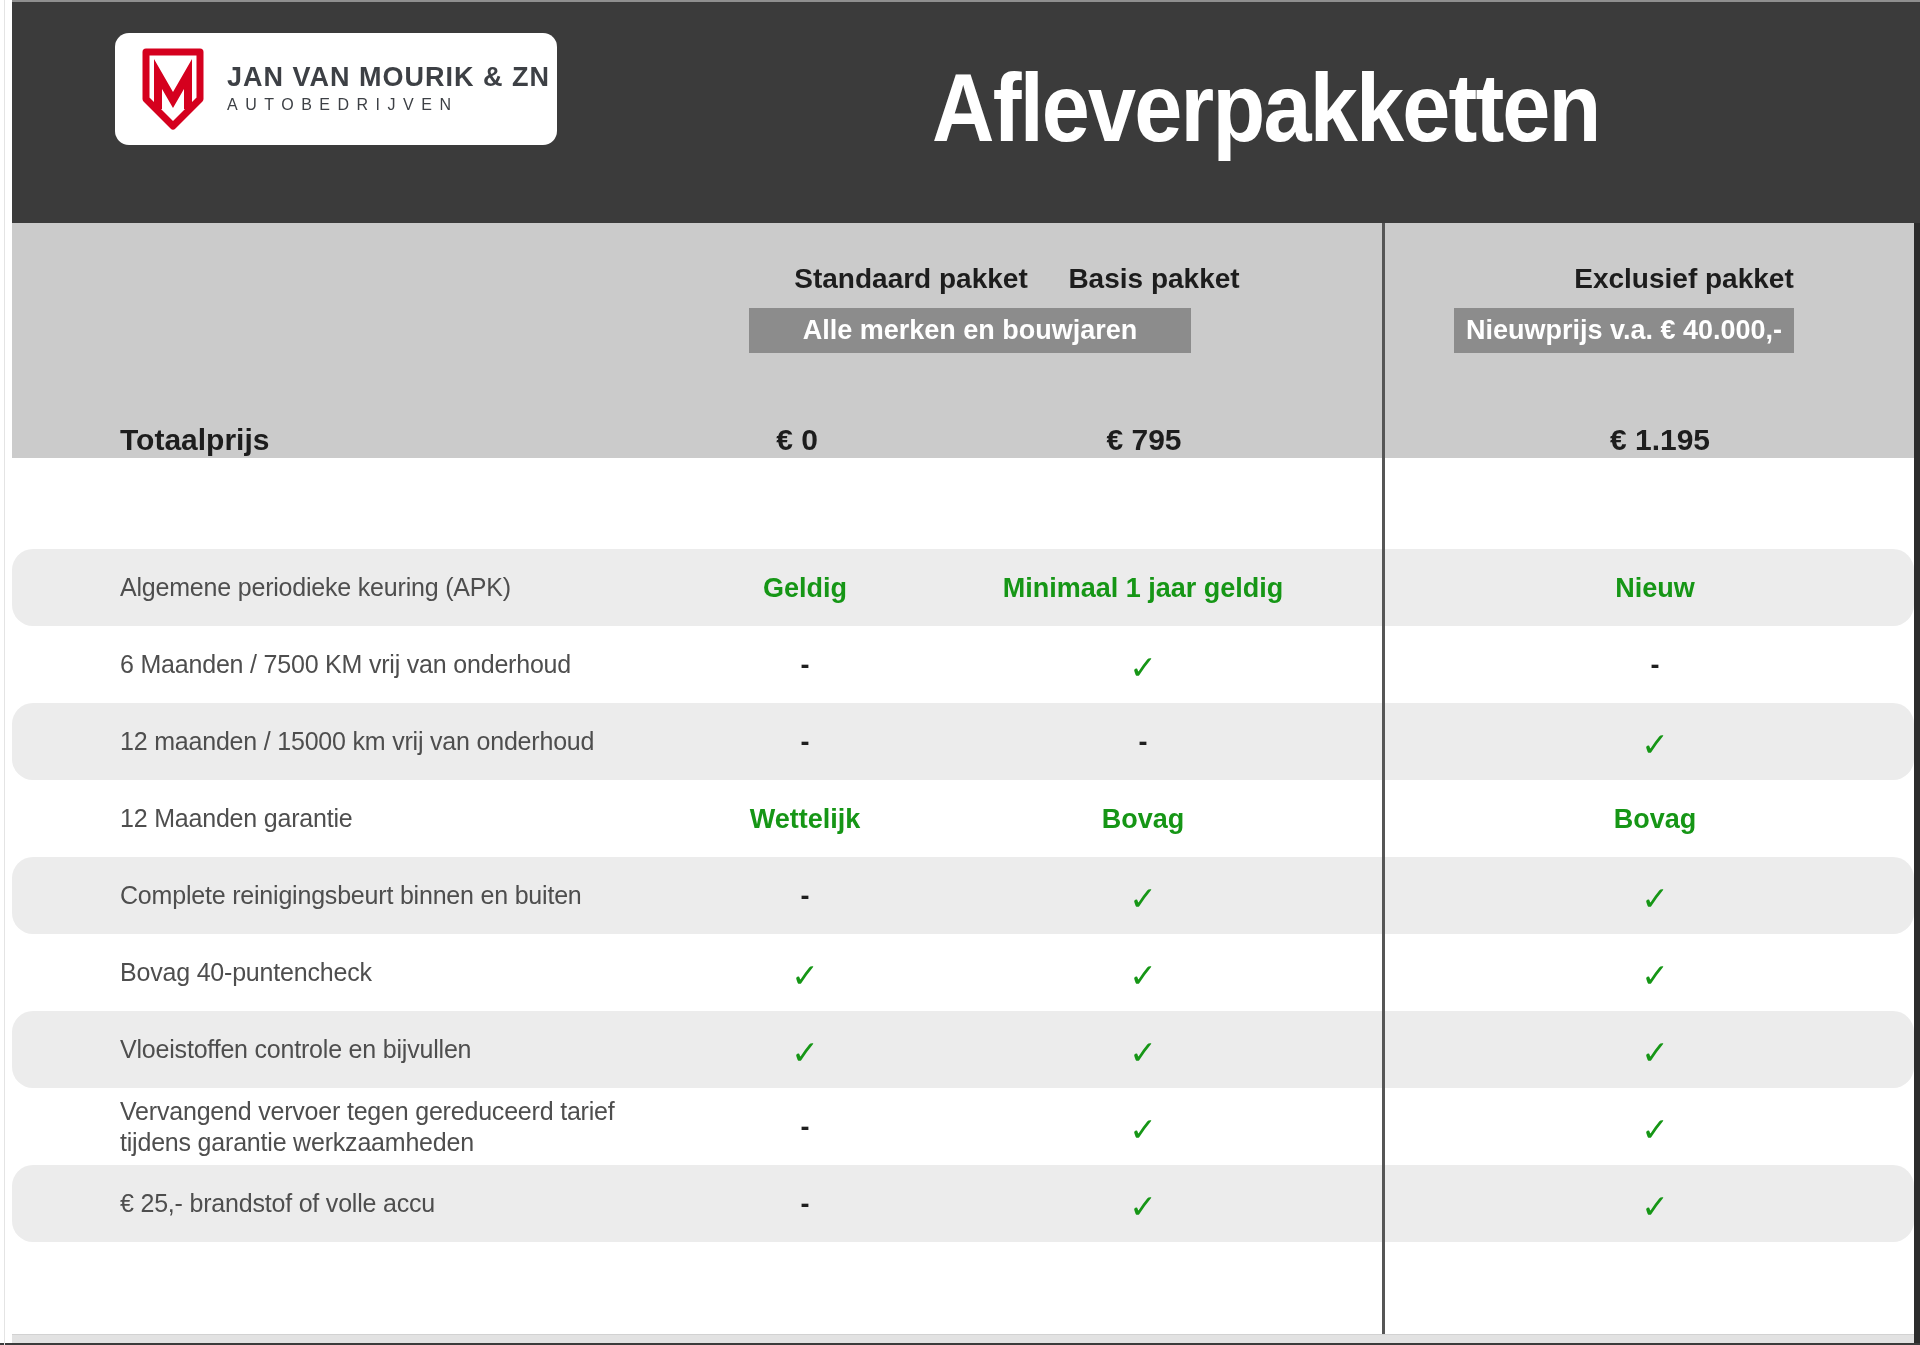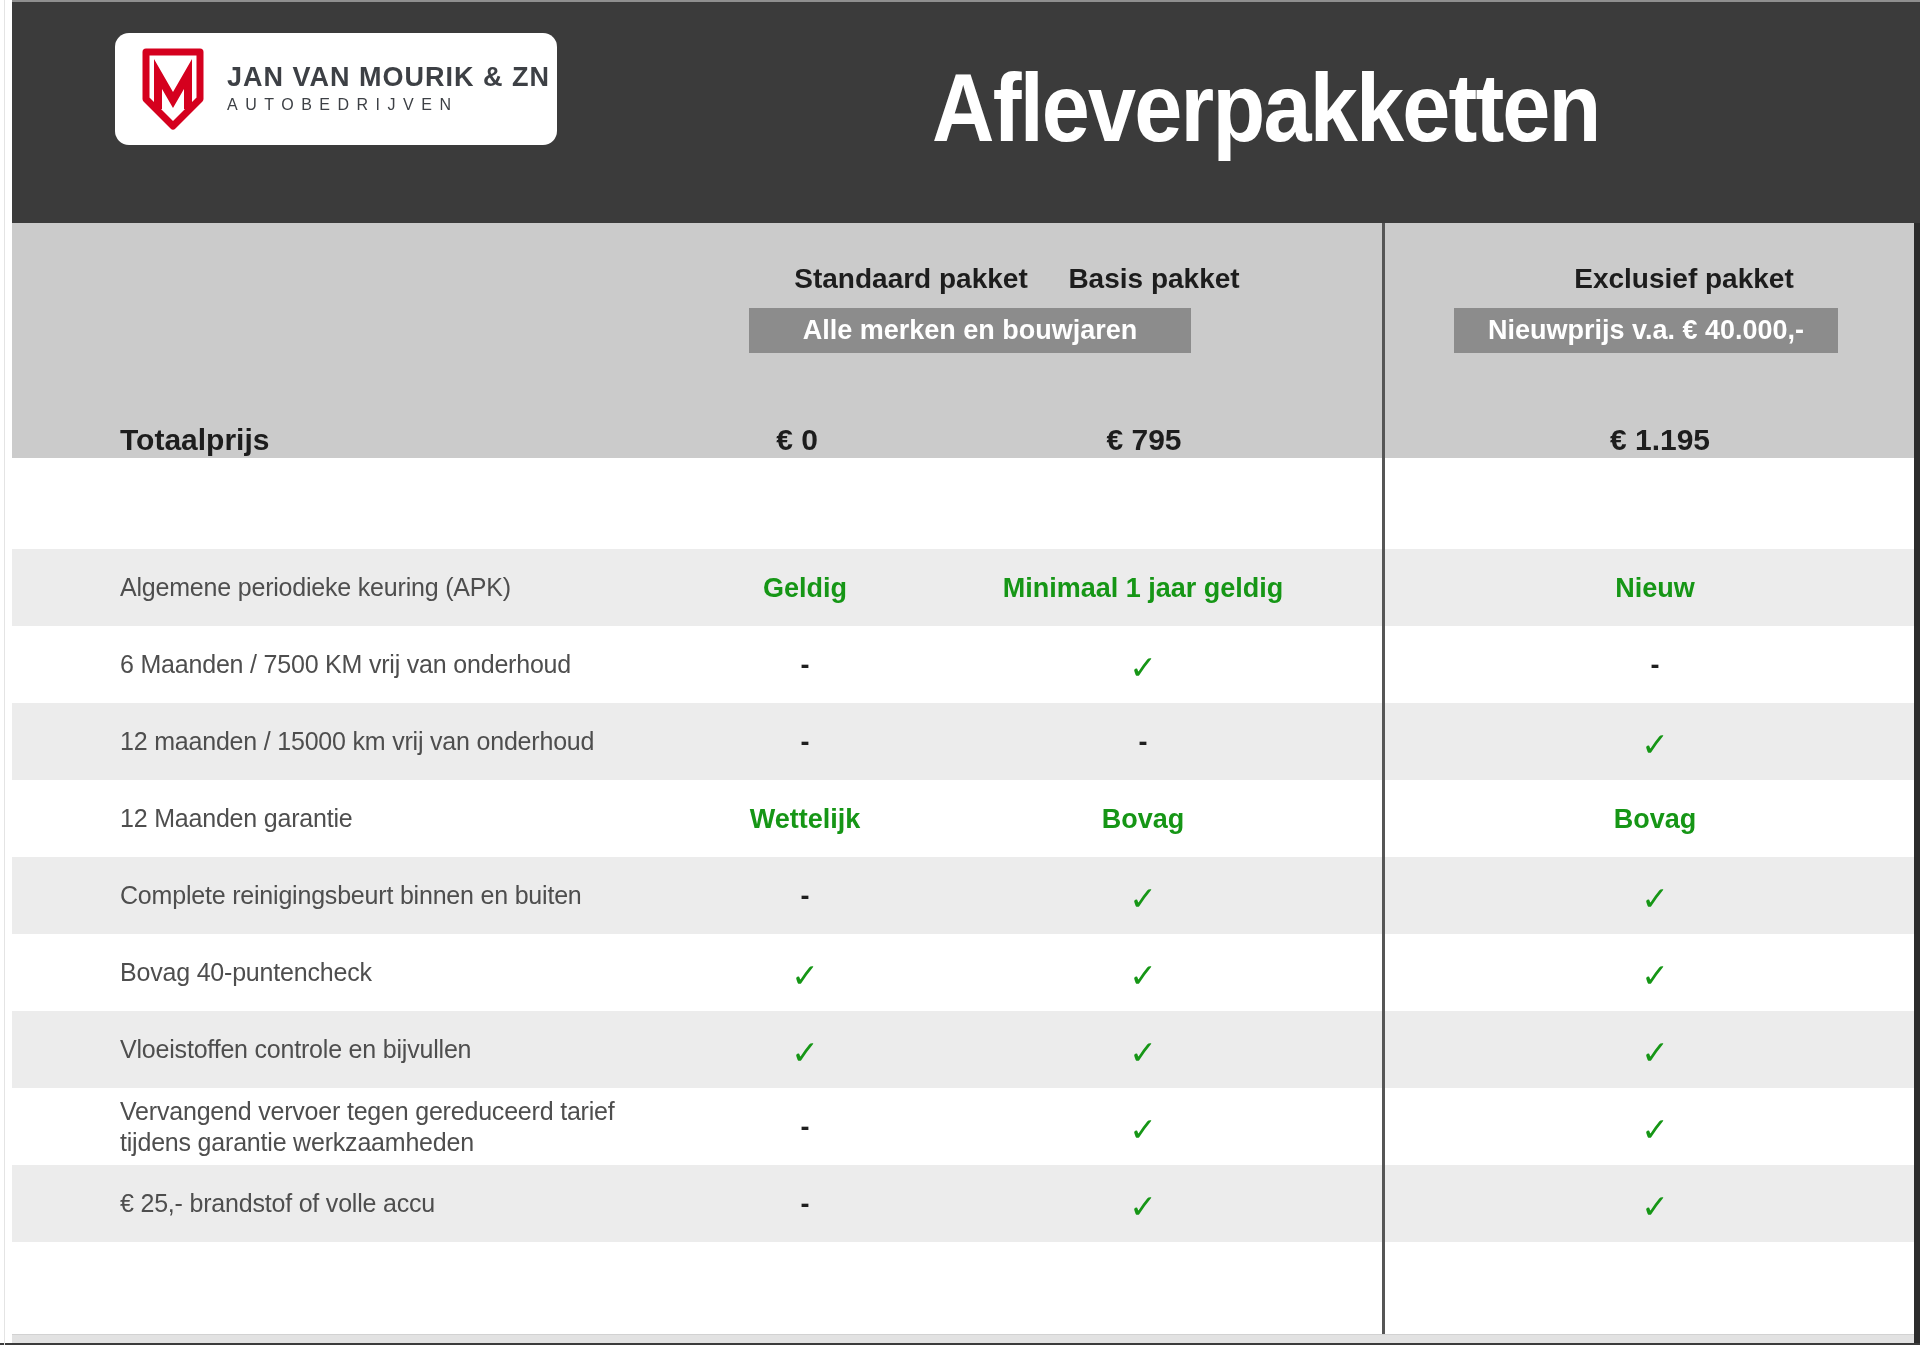--- a/index.html
+++ b/index.html
@@ -51,34 +51,34 @@
   .col-head{
     position:absolute;top:40px;height:32px;line-height:32px;
     transform:translateX(-50%);white-space:nowrap;
     font-size:28px;font-weight:700;color:var(--text-dark);margin-left:47px;
   }
   .badge{
     position:absolute;top:85px;height:45px;line-height:45px;background:var(--badge);
     color:#ffffff;font-size:27px;font-weight:700;text-align:center;white-space:nowrap;
   }
   .badge-left{left:737px;width:442px;}
-  .badge-right{left:1442px;width:384px;}
+  .badge-right{left:1442px;width:340px;}
   .total-label{
     position:absolute;left:108px;top:197px;height:40px;line-height:40px;
     font-size:30px;font-weight:700;color:var(--text-dark);
   }
   .total-value{
     position:absolute;top:197px;height:40px;line-height:40px;transform:translateX(-50%);
     font-size:30px;font-weight:700;color:var(--text-dark);white-space:nowrap;
   }
 
   
   .rows{position:absolute;left:12px;right:6px;top:549px;}
   .row{position:relative;height:77px;background:#ffffff;}
-  .row.striped{background:var(--stripe);}
+  .row.striped{background:var(--stripe);border-radius:21px;}
   .row-label{
     position:absolute;left:108px;top:0;bottom:0;display:flex;align-items:center;
     font-size:25px;font-weight:400;color:var(--label-gray);line-height:31px;
     white-space:pre-line;letter-spacing:-0.2px;
   }
   .cell{
     position:absolute;top:50%;transform:translate(-50%,-50%);
     display:flex;align-items:center;justify-content:center;white-space:nowrap;
   }
   .c1{left:793px;} .c2{left:1131px;} .c3{left:1643px;}

